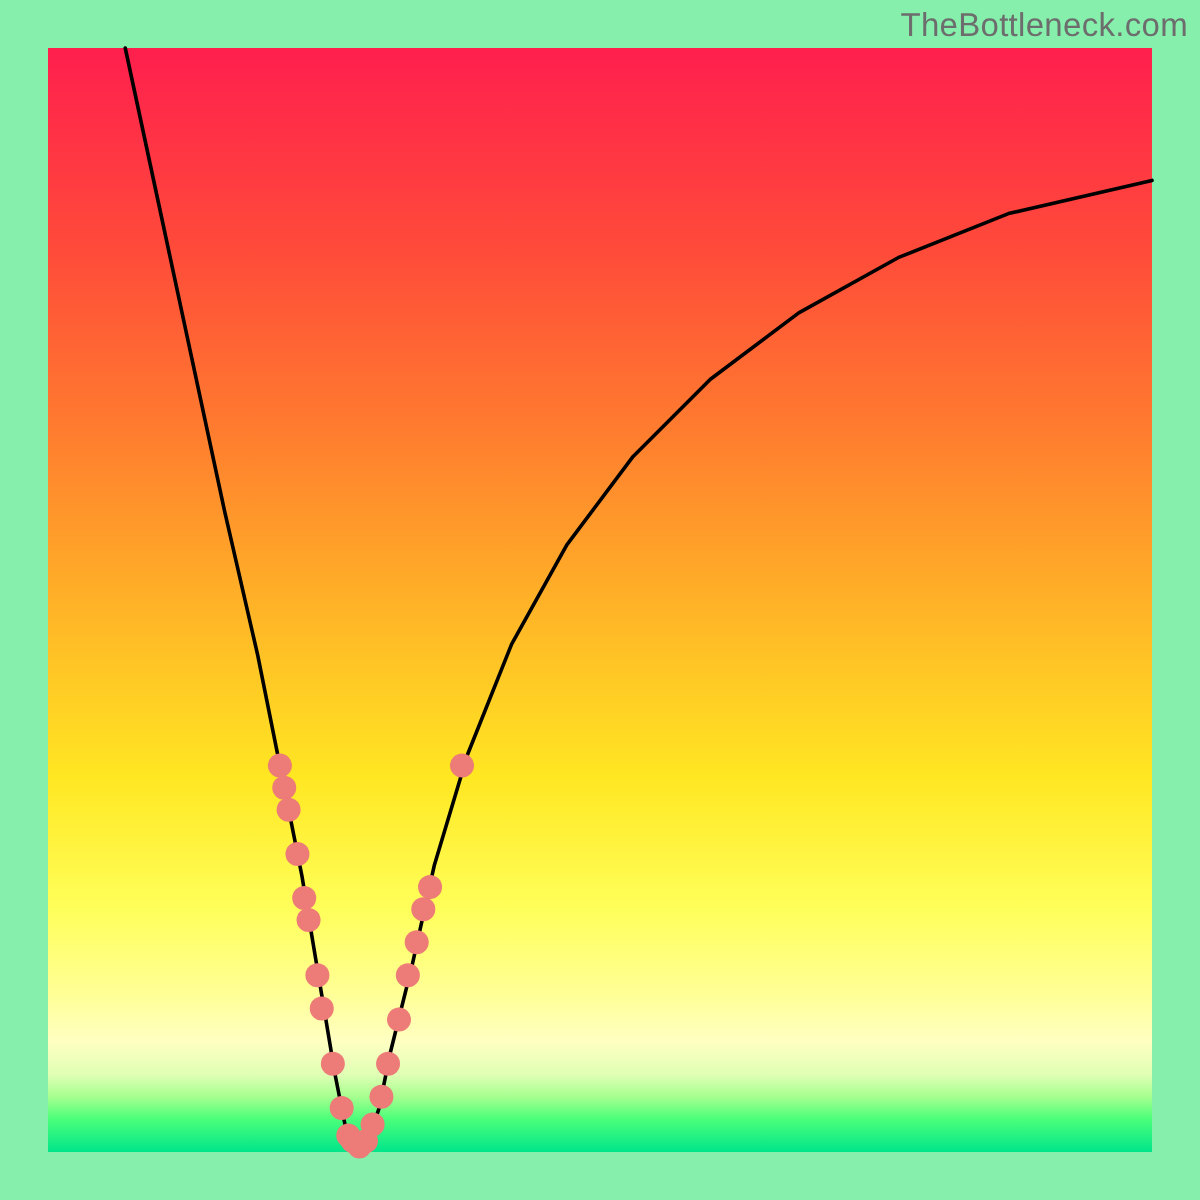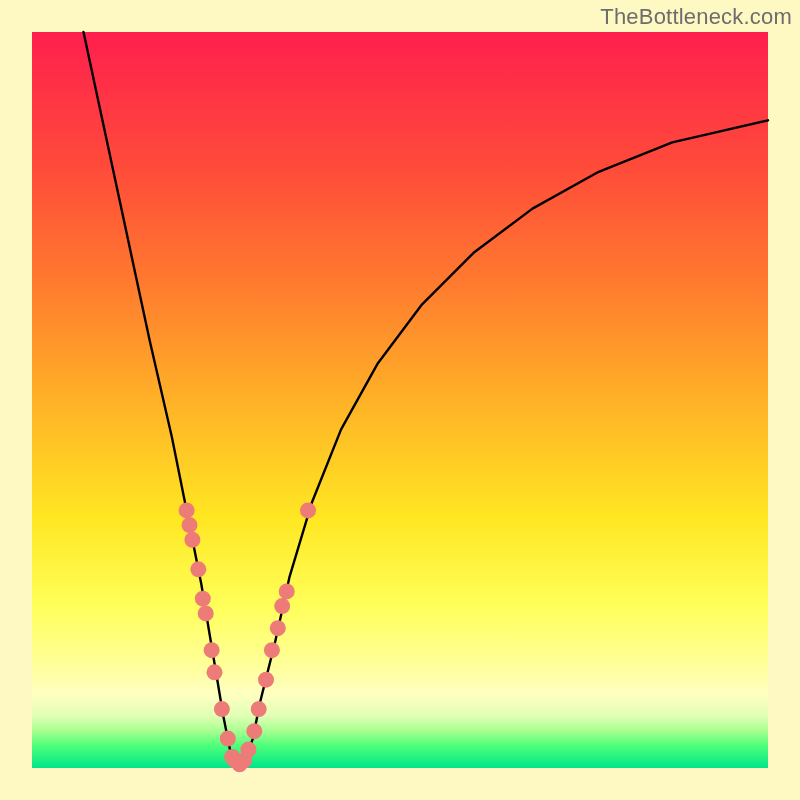--- a/index.html
+++ b/index.html
@@ -10,21 +10,21 @@
     background: #000;
     overflow: hidden;
     font-family: Arial, Helvetica, sans-serif;
   }
   .frame {
     position: absolute;
     left: 0;
     top: 0;
     width: 800px;
     height: 800px;
-    background: #fef9c3;
+    background: #86efac;
   }
   
   .plot-area {
     position: absolute;
     left: 32px;
     top: 32px;
     width: 736px;   
     height: 736px;
     background: linear-gradient(to bottom,
       #ff1f4e 0%,

